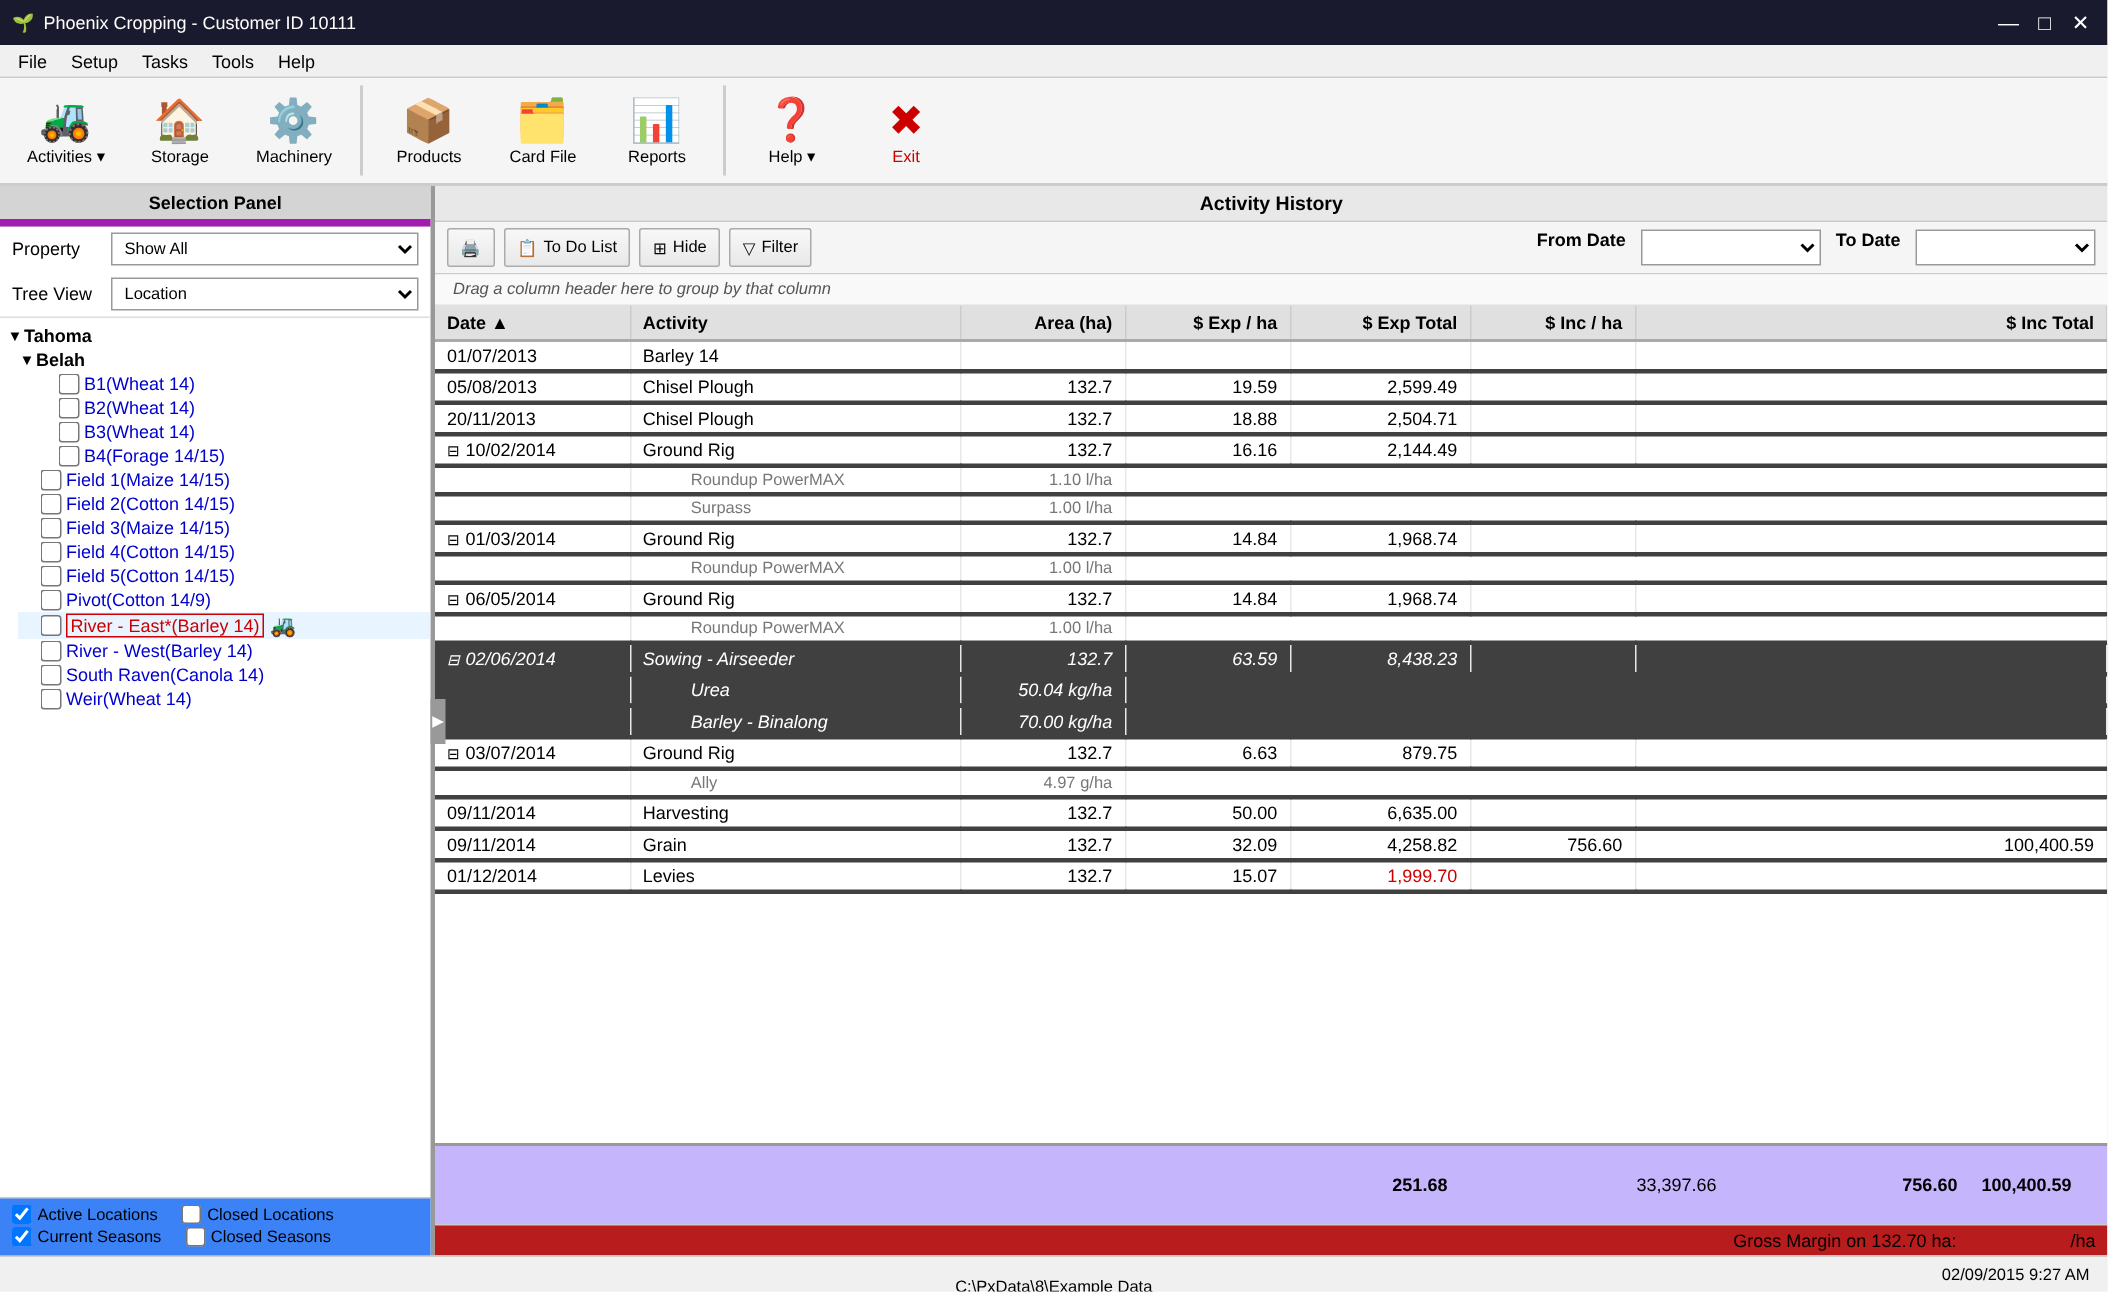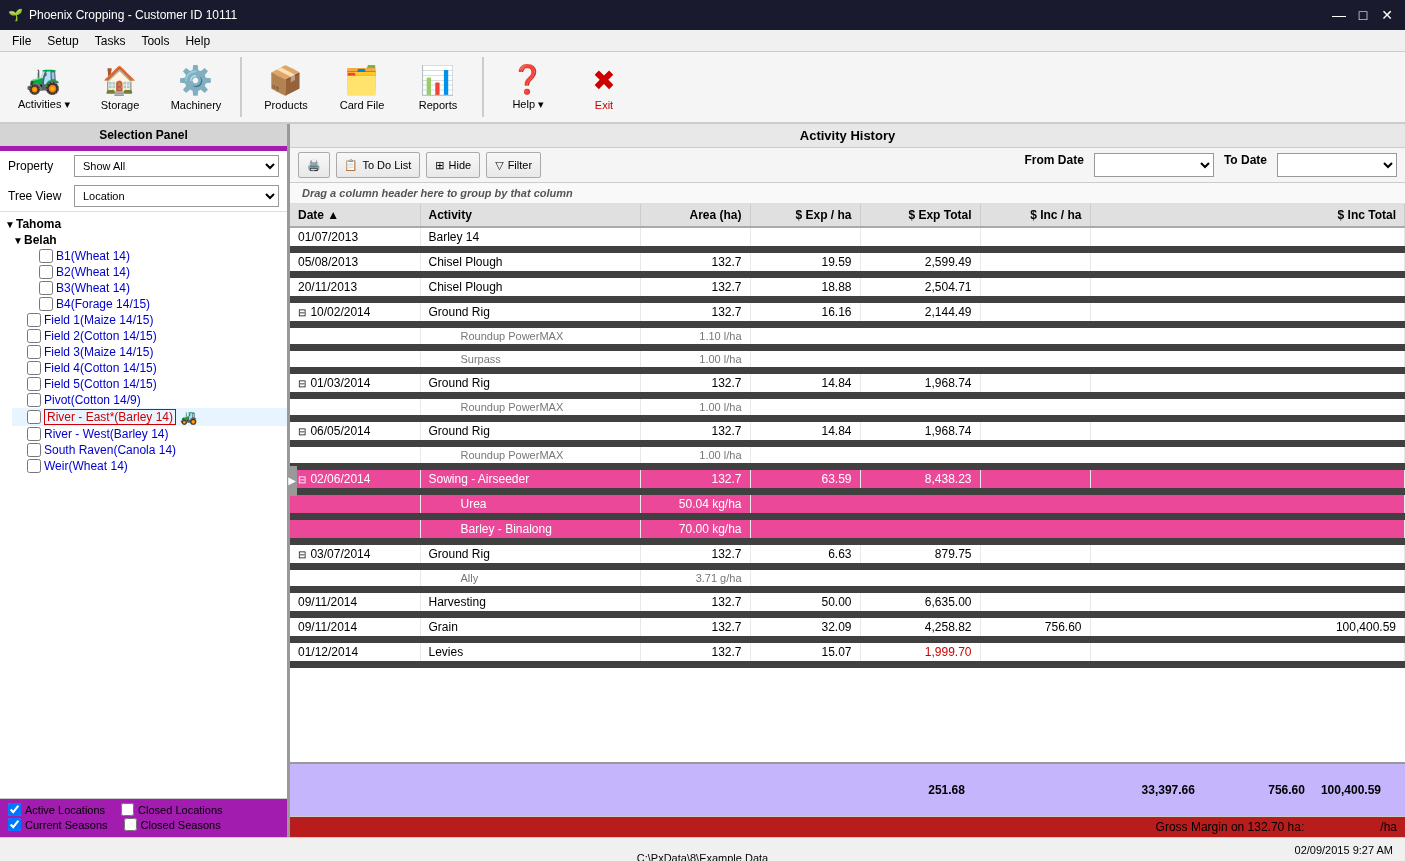--- a/index.html
+++ b/index.html
@@ -121,21 +121,21 @@
       color: #cc0000;
       border: 1px solid #cc0000;
       padding: 0 2px;
     }
     .indent-1 { margin-left: 12px; }
     .indent-2 { margin-left: 24px; }
 
     .panel-footer {
       border-top: 1px solid #ccc;
       padding: 4px 8px;
-      background: #a21caf;
+      background: #3b82f6;
     }
     .footer-row { display: flex; gap: 16px; margin-bottom: 2px; }
     .footer-check { display: flex; align-items: center; gap: 4px; font-size: 11px; }
 
     
     .collapse-handle {
       position: absolute;
       right: -10px;
       top: 50%;
       transform: translateY(-50%);
@@ -202,21 +202,20 @@
     }
 
     
     .drag-hint {
       padding: 4px 12px;
       font-size: 11px;
       color: #555;
       background: #f9f9f9;
       border-bottom: 1px solid #e0e0e0;
       font-style: italic;
-      font-weight: bold;
     }
 
     
     .activity-table-wrapper {
       flex: 1;
       overflow-y: auto;
       overflow-x: auto;
     }
     .activity-table {
       width: 100%;
@@ -229,22 +228,22 @@
     }
     .activity-table thead th {
       padding: 4px 8px;
       text-align: left;
       font-weight: bold;
       border-right: 1px solid #ccc;
       white-space: nowrap;
       cursor: pointer;
     }
     .activity-table thead th.right { text-align: right; }
-    .activity-table tbody tr { border-bottom: 7px solid #404040; }
-    .activity-table tbody tr.selected { background: #ec4899; color: white; }
+    .activity-table tbody tr { border-bottom: 3px solid #404040; }
+    .activity-table tbody tr.selected { background: #404040; color: white; font-style: italic; }
     .activity-table tbody tr.selected td { color: white; }
     .activity-table tbody td {
       padding: 2px 8px;
       border-right: 1px solid #e8e8e8;
       white-space: nowrap;
     }
     .activity-table tbody td.right { text-align: right; }
     .activity-table tbody td.indent { padding-left: 40px; color: #555; }
     .activity-table tbody td.sub-value { color: #777; font-size: 11px; }
 
@@ -637,21 +636,21 @@
             <td>Ground Rig</td>
             <td class="right">132.7</td>
             <td class="right">6.63</td>
             <td class="right">879.75</td>
             <td class="right"></td>
             <td class="right"></td>
           </tr>
           <tr>
             <td></td>
             <td class="indent sub-value">Ally</td>
-            <td class="right sub-value">3.71 g/ha</td>
+            <td class="right sub-value">4.97 g/ha</td>
             <td colspan="4"></td>
           </tr>
 
           <tr class="table-row">
             <td>09/11/2014</td>
             <td>Harvesting</td>
             <td class="right">132.7</td>
             <td class="right">50.00</td>
             <td class="right">6,635.00</td>
             <td class="right"></td>
@@ -683,21 +682,21 @@
     </div>
 
     <div style="border-top:2px solid #999; background:#c4b5fd; display:flex; justify-content:flex-end; padding:19px 8px;">
       <table style="font-size:12px; border-collapse:collapse;">
         <tbody>
             <tr>
           <td style="width:130px;"></td>
           <td style="width:220px;"></td>
           <td style="width:110px; text-align:right; font-weight:bold; padding:0 8px;">251.68</td>
           <td style="width:110px;"></td>
-          <td style="width:120px; text-align:right; font-weight:bold; padding:0 8px;">33,397.66</td>
+          <td style="width:120px; font-weight:normal; padding:0 8px;">33,397.66</td>
           <td style="width:110px; text-align:right; font-weight:bold; padding:0 8px;">756.60</td>
           <td style="text-align:right; font-weight:bold; padding:0 8px; padding-right:16px;">100,400.59</td>
         </tr>
       </tbody>
         </table>
     </div>
 
     <div class="gross-margin-bar">
       <span>Gross Margin on 132.70 ha:</span>
       <span style="min-width:60px; text-align:right;"></span>

